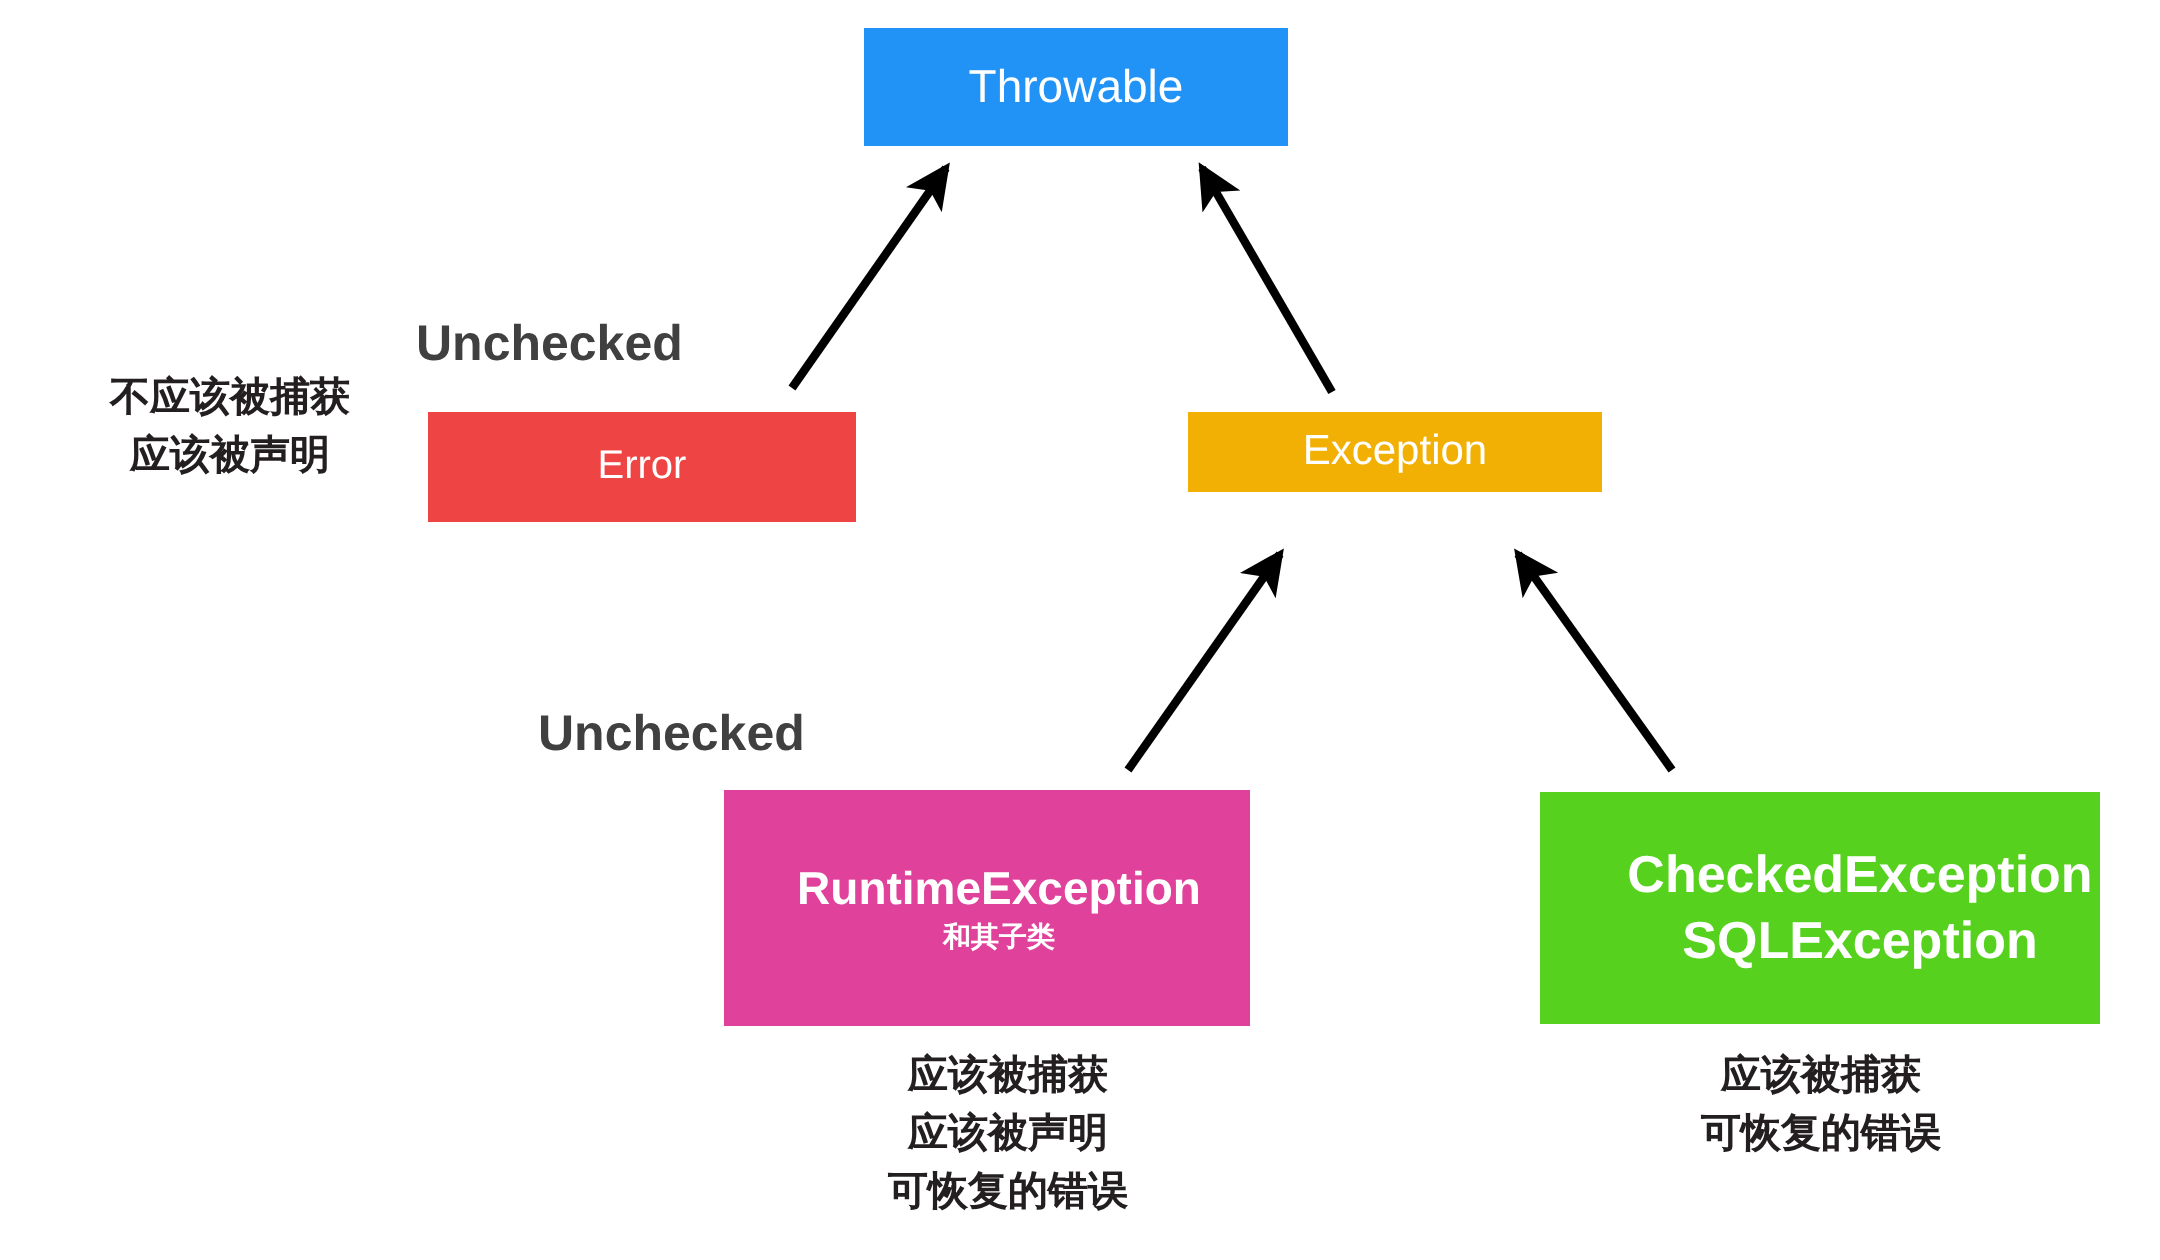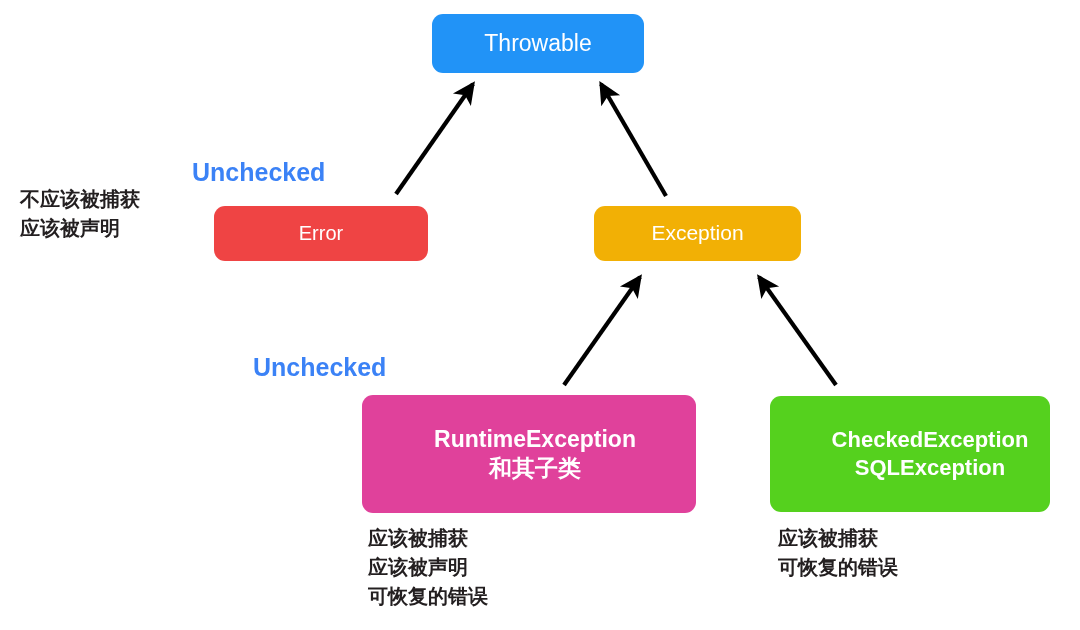--- a/index.html
+++ b/index.html
@@ -24,21 +24,20 @@
     position: absolute;
     box-sizing: border-box;
     display: flex;
     flex-direction: column;
     align-items: center;
     justify-content: center;
     color: #ffffff;
     text-align: center;
     line-height: 1.28;
     white-space: nowrap;
-    border-radius: 11px;
   }
   .node .line {
     display: block;
   }
 
   
   #node-throwable {
     left: 432px; top: 14px;
     width: 212px; height: 59px;
     background: #2193f7;
@@ -47,47 +46,47 @@
   }
   #node-error {
     left: 214px; top: 206px;
     width: 214px; height: 55px;
     background: #ef4444;
     font-size: 20px;
     font-weight: 400;
   }
   #node-exception {
     left: 594px; top: 206px;
-    width: 207px; height: 55px;
+    width: 207px; height: 40px;
     background: #f2b005;
     font-size: 21px;
     font-weight: 400;
   }
   #node-runtime {
     left: 362px; top: 395px;
-    width: 334px; height: 118px;
+    width: 263px; height: 118px;
     background: #e0419b;
     font-size: 23px;
     font-weight: bold;
     padding-left: 12px;
   }
-  #node-runtime .line.cjk { font-size: 23px; }
+  #node-runtime .line.cjk { font-size: 14px; }
   #node-checked {
     left: 770px; top: 396px;
     width: 280px; height: 116px;
     background: #55d11e;
-    font-size: 22px;
+    font-size: 26px;
     font-weight: bold;
     padding-left: 40px;
   }
 
   
   .textblock {
     position: absolute;
-    text-align: left;
+    text-align: center;
     line-height: 1.45;
     white-space: nowrap;
     color: #231f20;
     font-size: 20px;
     font-weight: bold;
   }
   .textblock .line { display: block; }
 
   #text-error-notes {
     left: 20px; top: 185px;
@@ -97,23 +96,24 @@
     left: 368px; top: 524px;
     width: 272px;
   }
   #text-checked-notes {
     left: 778px; top: 524px;
     width: 265px;
   }
 
   .tag-unchecked {
     position: absolute;
-    color: #3b82f6;
+    color: #404040;
     font-weight: bold;
     white-space: nowrap;
+    margin-left: 16px;
   }
   #tag-unchecked-error {
     left: 192px; top: 158px;
     font-size: 25px;
   }
   #tag-unchecked-runtime {
     left: 253px; top: 353px;
     font-size: 25px;
   }
 </style>

